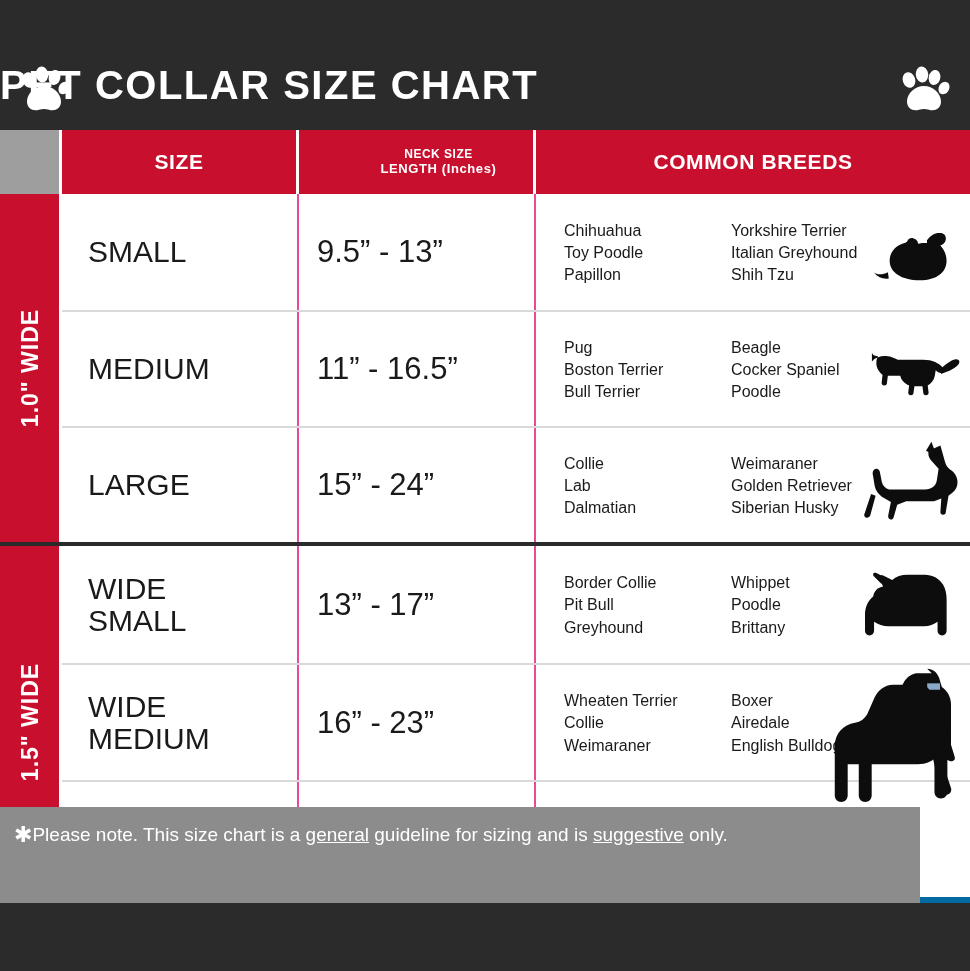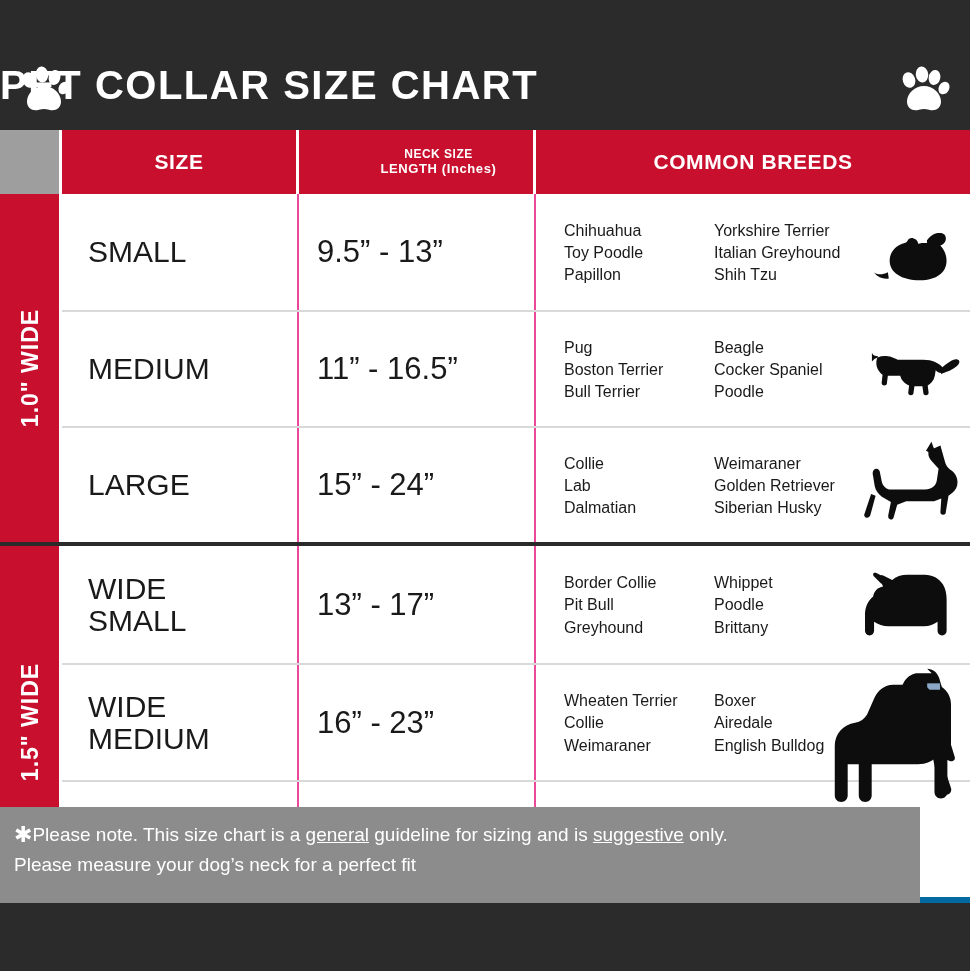--- a/index.html
+++ b/index.html
@@ -147,21 +147,21 @@
   .cell.breeds {
     width: 432px;
     border-right: none;
     position: relative;
     padding: 0;
   }
   .breed-cols {
     display: flex;
     padding-left: 28px;
     padding-top: 2px;
-    gap: 0;
+    gap: 17px;
   }
   .breed-col {
     font-size: 16px;
     line-height: 1.38;
     color: #1a1a1a;
     width: 150px;
   }
   .silhouette {
     position: absolute;
     right: 6px;
@@ -427,17 +427,16 @@
         <path fill="#0d0d0d" d="M128 2c7 0 12 5 13 12l2 14c9 6 15 16 15 28v62c0 4-3 7-7 7s-7-3-7-7V82c-5 4-11 6-18 6H76v34c0 4-3 7-7 7s-7-3-7-7V88H50v34c0 4-3 7-7 7s-7-3-7-7V68c0-13 9-23 22-25 6-1 10-4 13-9l8-18C83 8 90 2 99 2h29z"></path>
         <path fill="#0d0d0d" d="M120 2l4 18-14-8z"></path>
         <path fill="#0d0d0d" d="M150 78l12 36c1 4-2 7-6 7-3 0-5-2-6-5l-8-36z"></path>
       </svg>
     </span>
 
     <div class="footnote">
       <div>
         <span class="star">✱</span><span>Please note. This size chart is a </span><u>general</u><span> guideline for sizing and is </span><u> suggestive</u><span> only.</span>
       </div>
-      <div>Please measure your dog’s neck for a perfect fit</div>
     </div>
 
   </div>
 </div>
 
 </body></html>

